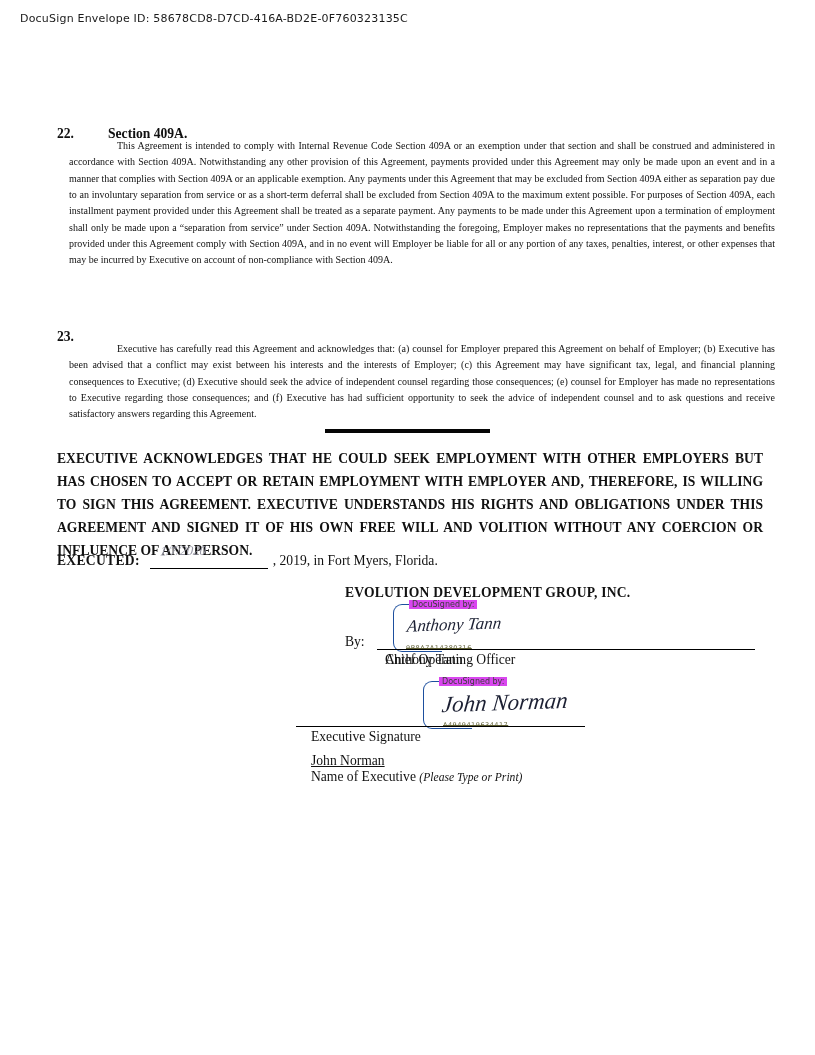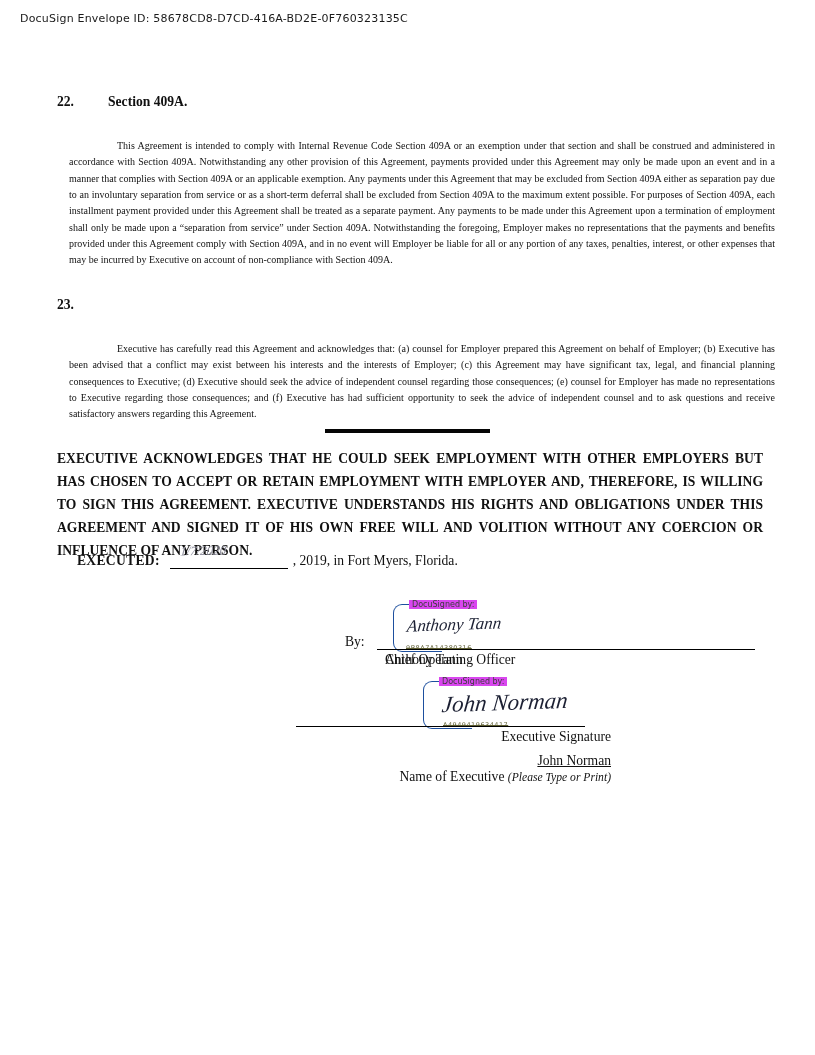--- a/index.html
+++ b/index.html
@@ -11,21 +11,21 @@
     color:#111111;
     overflow:hidden;
   }
   .envelope-id{
     position:absolute;top:12px;left:20px;
     font-family:"DejaVu Sans", sans-serif;
     font-size:11px;color:#1a1a1a;letter-spacing:0.2px;
   }
   .content{position:absolute;left:57px;top:0;width:706px;height:100%;}
   .abs{position:absolute;}
-  .sec-heading{display:flex;font-weight:bold;font-size:13.6px;}
+  .sec-heading{display:flex;font-weight:bold;font-size:13.6px;margin-top:32px;}
   .sec-heading .num{width:51px;flex:0 0 51px;}
   .body-para{
     font-size:10px;line-height:16.35px;text-align:justify;
     text-indent:48px;width:706px;margin:12px;
   }
   .divider{background:#050505;height:4px;}
   .caps-para{
     font-weight:bold;font-size:13.6px;line-height:23px;
     text-align:justify;width:706px;margin:0;
   }
@@ -55,21 +55,21 @@
     transform:rotate(-2deg) skewX(-8deg);
   }
   .sig1{font-size:17px;}
   .sig2{font-size:23px;}
   .ds-id{
     font-family:"DejaVu Sans", sans-serif;font-size:6.5px;color:#5f5f33;
     letter-spacing:0.5px;text-decoration:line-through;white-space:nowrap;
   }
   .sig-line{background:#000;height:1.2px;}
   .plain{font-size:13.6px;}
-  .center-col{text-align:right;font-size:13.6px;}
+  .center-col{text-align:left;font-size:13.6px;}
   .underlined{text-decoration:underline;}
   .note-italic{font-style:italic;font-size:11.6px;}
   .footer{
     position:absolute;left:57px;top:981px;width:706px;
     display:flex;justify-content:space-between;
     font-size:11.3px;color:#1a1a1a;
   }
 </style>
 </head>
 <body>
@@ -88,28 +88,29 @@
 
     <div class="abs sec-heading" style="top:297px;left:0;">
       <span class="num">23.</span>
     </div>
     <p class="abs body-para" style="top:329px;left:0;">Executive has carefully read this Agreement and acknowledges that: (a) counsel for Employer prepared this Agreement on behalf of Employer; (b) Executive has been advised that a conflict may exist between his interests and the interests of Employer; (c) this Agreement may have significant tax, legal, and financial planning consequences to Executive; (d) Executive should seek the advice of independent counsel regarding those consequences; (e) counsel for Employer has made no representations to Executive regarding those consequences; and (f) Executive has had sufficient opportunity to seek the advice of independent counsel and to ask questions and receive satisfactory answers regarding this Agreement.</p>
 
     <div class="abs divider" style="top:429px;left:268px;width:165px;"></div>
 
     <p class="abs caps-para" style="top:447px;left:0;">EXECUTIVE ACKNOWLEDGES THAT HE COULD SEEK EMPLOYMENT WITH OTHER EMPLOYERS BUT HAS CHOSEN TO ACCEPT OR RETAIN EMPLOYMENT WITH EMPLOYER AND, THEREFORE, IS WILLING TO SIGN THIS AGREEMENT. EXECUTIVE UNDERSTANDS HIS RIGHTS AND OBLIGATIONS UNDER THIS AGREEMENT AND SIGNED IT OF HIS OWN FREE WILL AND VOLITION WITHOUT ANY COERCION OR INFLUENCE OF ANY PERSON.</p>
 
-    <div class="abs executed-row" style="top:551px;left:0;margin-left:20px;">
+    <div class="abs executed-row" style="top:551px;left:0;">
       <span class="executed-label">EXECUTED:</span>
       <span class="date-slot">
         <span class="hand-date">1/7/2020</span>
       </span>
       <span>, 2019, in Fort Myers, Florida.</span>
     </div>
 
+    <div class="abs company-name" style="top:585px;left:288px;">EVOLUTION DEVELOPMENT GROUP, INC.</div>
 
     <div class="abs ds-stamp" style="top:604px;left:336px;width:48px;height:46px;"></div>
     <div class="abs ds-label" style="top:600px;left:352px;">DocuSigned by:</div>
     <div class="abs script-sig sig1" style="top:615px;left:350px;">Anthony Tann</div>
     <div class="abs ds-id" style="top:644px;left:349px;">9B8A7A14380316</div>
 
     <div class="abs plain" style="top:634px;left:288px;">By:</div>
     <div class="abs sig-line" style="top:649px;left:320px;width:378px;"></div>
     <div class="abs plain" style="top:652px;left:328px;">Anthony Tann</div>
     <div class="abs plain" style="top:652px;left:328px;">Chief Operating Officer</div>

